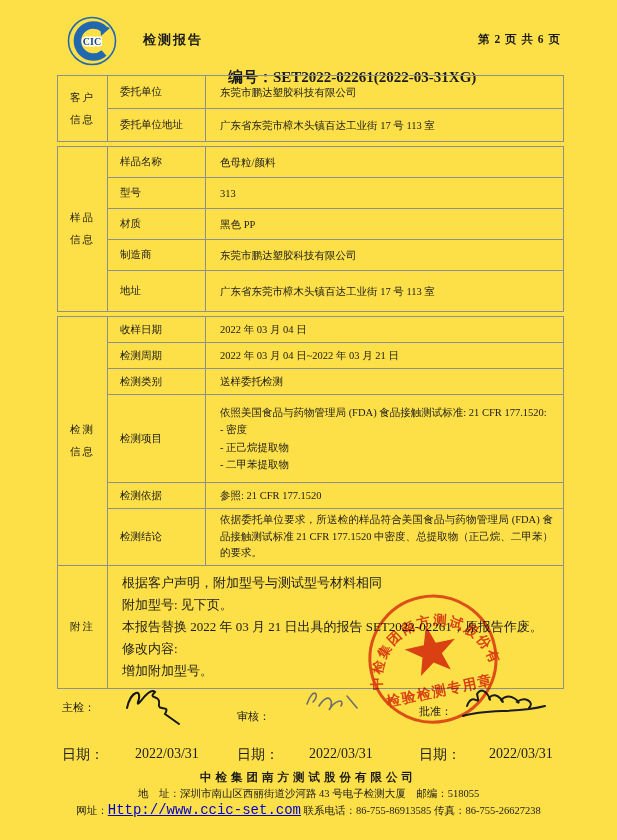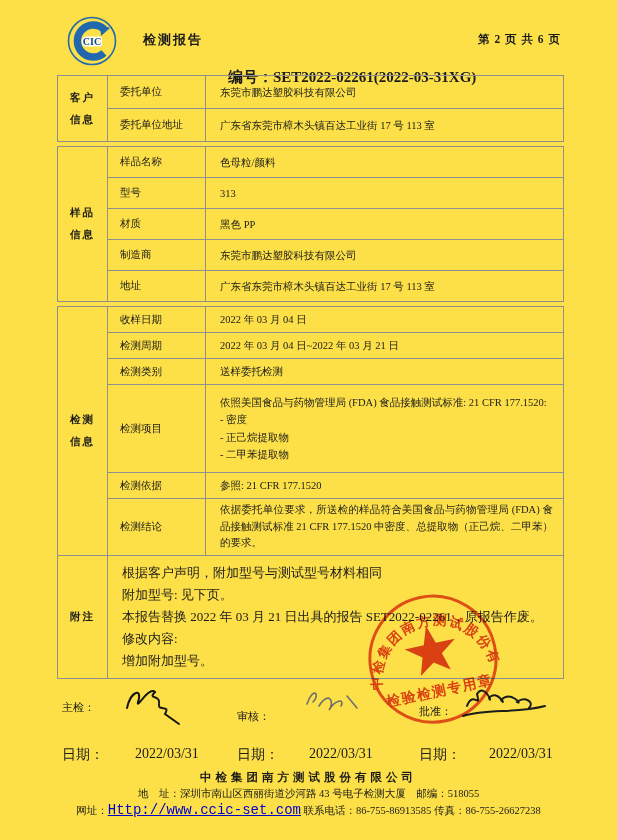--- a/index.html
+++ b/index.html
@@ -19,21 +19,21 @@
   .hdr-title { position:absolute; left:143px; top:31px; font-size:13px; font-weight:bold; letter-spacing:2px; }
   .hdr-no { position:absolute; left:228px; top:32px; font-size:15px; font-weight:bold;margin-top:36px; }
   .hdr-page { position:absolute; left:478px; top:32px; font-size:11.5px; font-weight:bold; letter-spacing:1px; }
 
   
   .tables { position:absolute; left:57px; top:75px; width:506px; }
   table.blk { border-collapse:collapse; table-layout:fixed; width:506px; margin-bottom:4px; }
   table.blk td { border:1px solid #8f8f8f; font-size:10.5px; vertical-align:middle; }
   col.c-grp { width:50px; } col.c-fld { width:98px; } col.c-val { width:358px; }
   td.grp { text-align:center; }
-  .grp-t { width:2.4em; margin:0 auto; word-break:break-all; line-height:22px; letter-spacing:2px; text-align:right;font-weight:bold; }
+  .grp-t { width:2.4em; margin:0 auto; word-break:break-all; line-height:22px; letter-spacing:2px; text-align:right; }
   td.fld { padding-left:12px; }
   td.val { padding-left:14px; padding-right:10px; line-height:17px; }
   td.val.tall { line-height:17.5px; padding-top:4px; padding-bottom:4px; }
   td.concl { text-align:justify; line-height:16.5px; padding-top:3px; padding-bottom:3px; }
   td.notes { padding:6px 10px 6px 14px; }
   td.notes .nline { line-height:22px; font-size:13px; }
 
   
   .sig-area { position:absolute; left:57px; top:676px; width:506px; height:92px; font-size:11px; }
   .sig-area .lab { position:absolute; white-space:nowrap; }
@@ -111,21 +111,21 @@
         <td class="val">313</td>
       </tr>
       <tr style="height:31px">
         <td class="fld">材质</td>
         <td class="val">黑色 PP</td>
       </tr>
       <tr style="height:31px">
         <td class="fld">制造商</td>
         <td class="val">东莞市鹏达塑胶科技有限公司</td>
       </tr>
-      <tr style="height:31px">
+      <tr style="height:41px">
         <td class="fld">地址</td>
         <td class="val">广东省东莞市樟木头镇百达工业街 17 号 113 室</td>
       </tr>
     </tbody>
       </table>
 
     <table class="blk">
       <colgroup>
           <col class="c-grp">
           <col class="c-fld">

